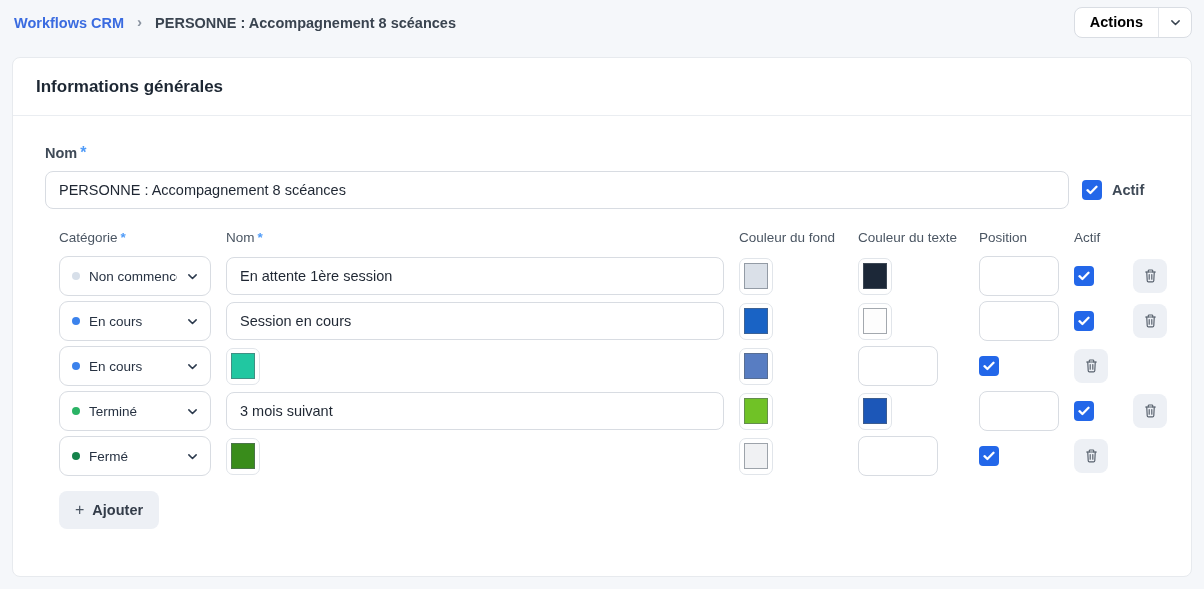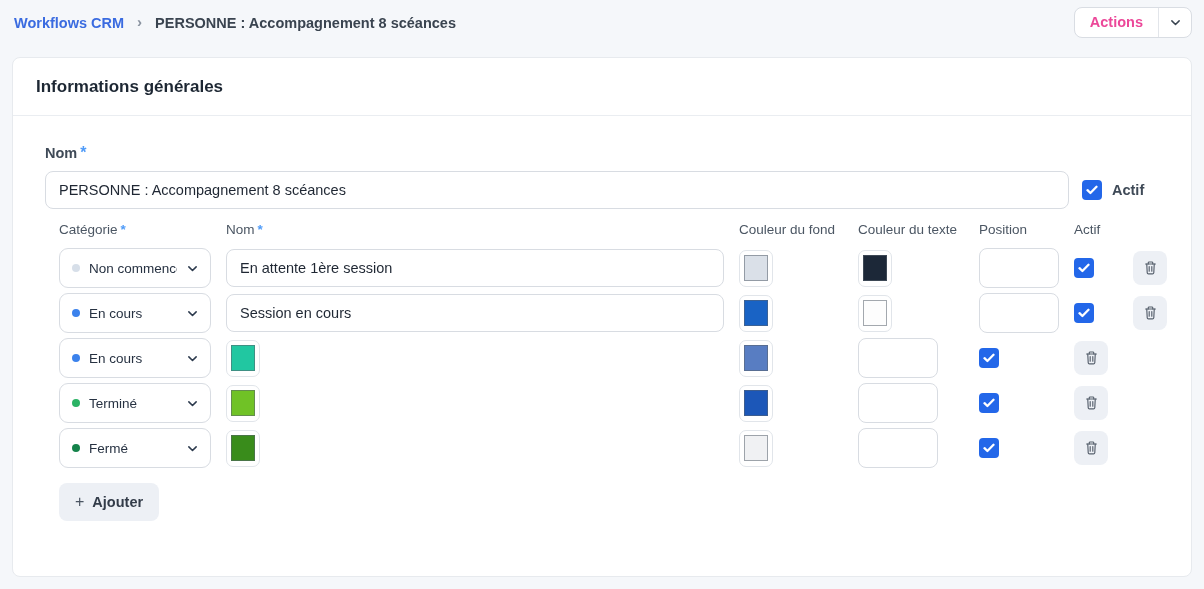--- a/index.html
+++ b/index.html
@@ -28,21 +28,21 @@
     background: #ffffff;
     border: 1px solid #d9dde3;
     border-radius: 8px;
     height: 31px;
     overflow: hidden;
     cursor: pointer;
   }
   .actions-main {
     display: flex; align-items: center;
     padding: 0 15px;
-    font-size: 14.5px; font-weight: 600; color: #ec4899;
+    font-size: 14.5px; font-weight: 600; color: #000000;
     border-right: 1px solid #e2e5ea;
   }
   .actions-caret { display: flex; align-items: center; justify-content: center; width: 32px; }
 
   
   .card {
     margin: 13px 12px 0 12px;
     width: 1180px;
     height: 520px;
     background: #ffffff;
@@ -83,21 +83,21 @@
     display: inline-flex; align-items: center; justify-content: center;
     cursor: pointer;
     flex: none;
   }
   .actif-inline { display: flex; align-items: center; gap: 10px; }
   .actif-label { font-size: 14.5px; font-weight: 600; color: #3f4a57; }
 
   .statuts-label { margin-top: 25px; }
 
   
-  .statuts-table { margin-left: 14px; margin-top: 13px; }
+  .statuts-table { margin-left: 14px; margin-top: 21px; }
   .tgrid {
     display: grid;
     grid-template-columns: 152px 498px 104px 106px 80px 44px 34px;
     column-gap: 15px;
     align-items: center;
   }
   .thead { margin-bottom: 11px; font-size: 13.5px; color: #4b5663; }
   .thead .field-label { font-size: 13.5px; font-weight: 400; color: #4b5663; }
   .srow { height: 40px; margin-bottom: 5px; }
 
@@ -307,20 +307,21 @@
   </div>
 
   <div class="tgrid srow">
     <div class="select-ctrl">
       <span class="dot" style="background: rgb(43, 179, 101);"></span>
       <span class="sel-label">Terminé</span>
       <svg class="chev" width="13" height="13" viewBox="0 0 16 16" fill="none" stroke="#2c3a4d" stroke-width="1.9" stroke-linecap="round" stroke-linejoin="round">
                 <path d="M3.5 6l4.5 4.5L12.5 6"></path>
               </svg>
     </div>
+    <input class="text-input" type="text" value="3 mois suivant" style="">
     <div>
               <div class="swatch-outer">
                 <div class="swatch-inner" style="background: rgb(112, 194, 38);"></div>
               </div>
             </div>
     <div>
               <div class="swatch-outer">
                 <div class="swatch-inner" style="background: rgb(28, 87, 184);"></div>
               </div>
             </div>

